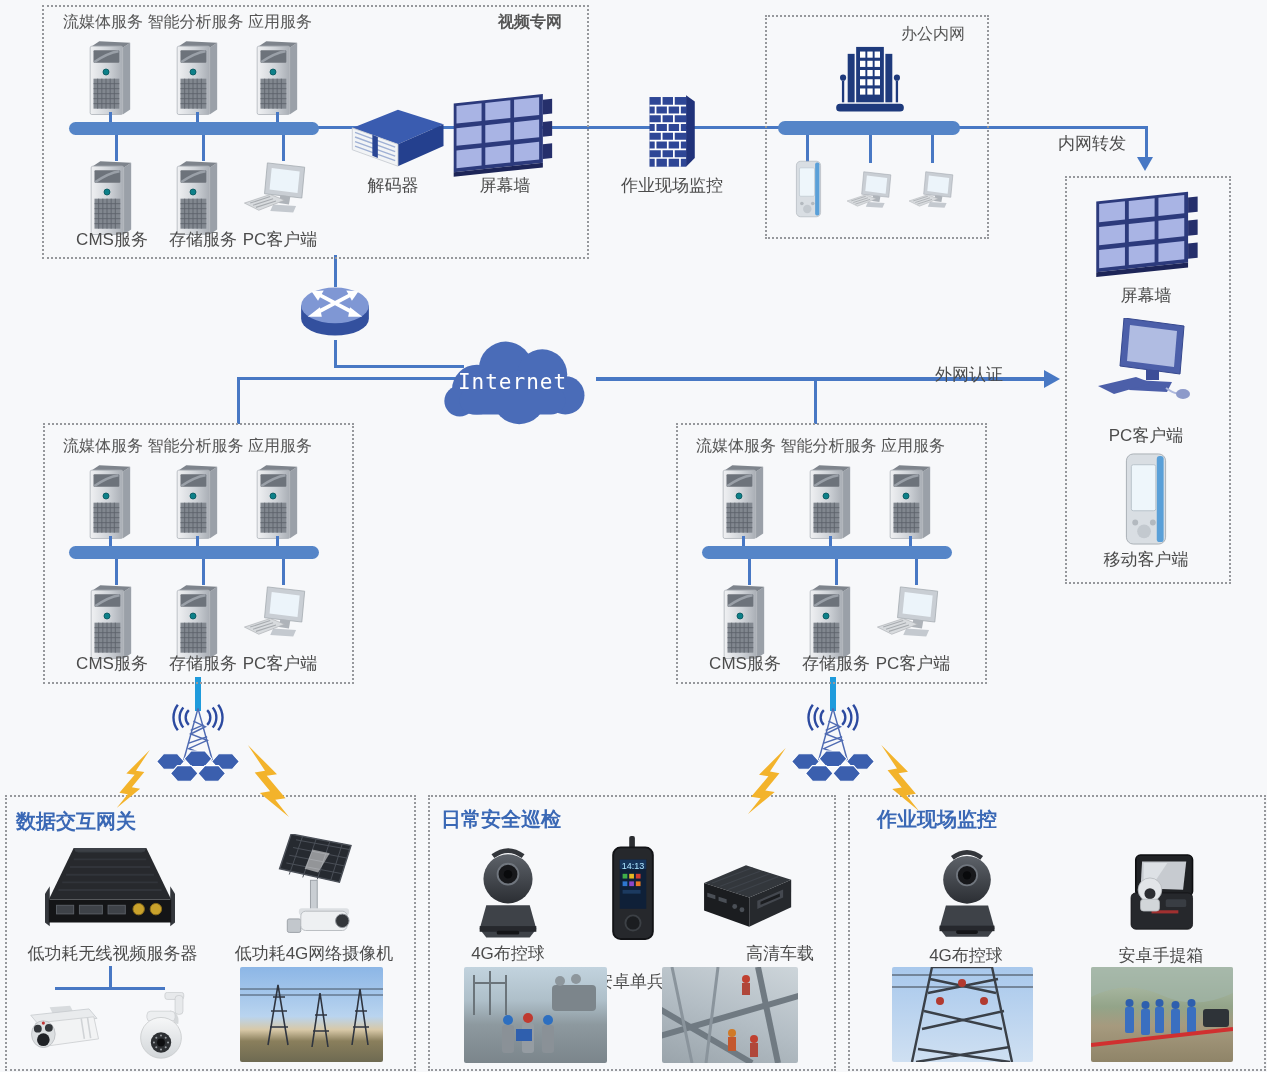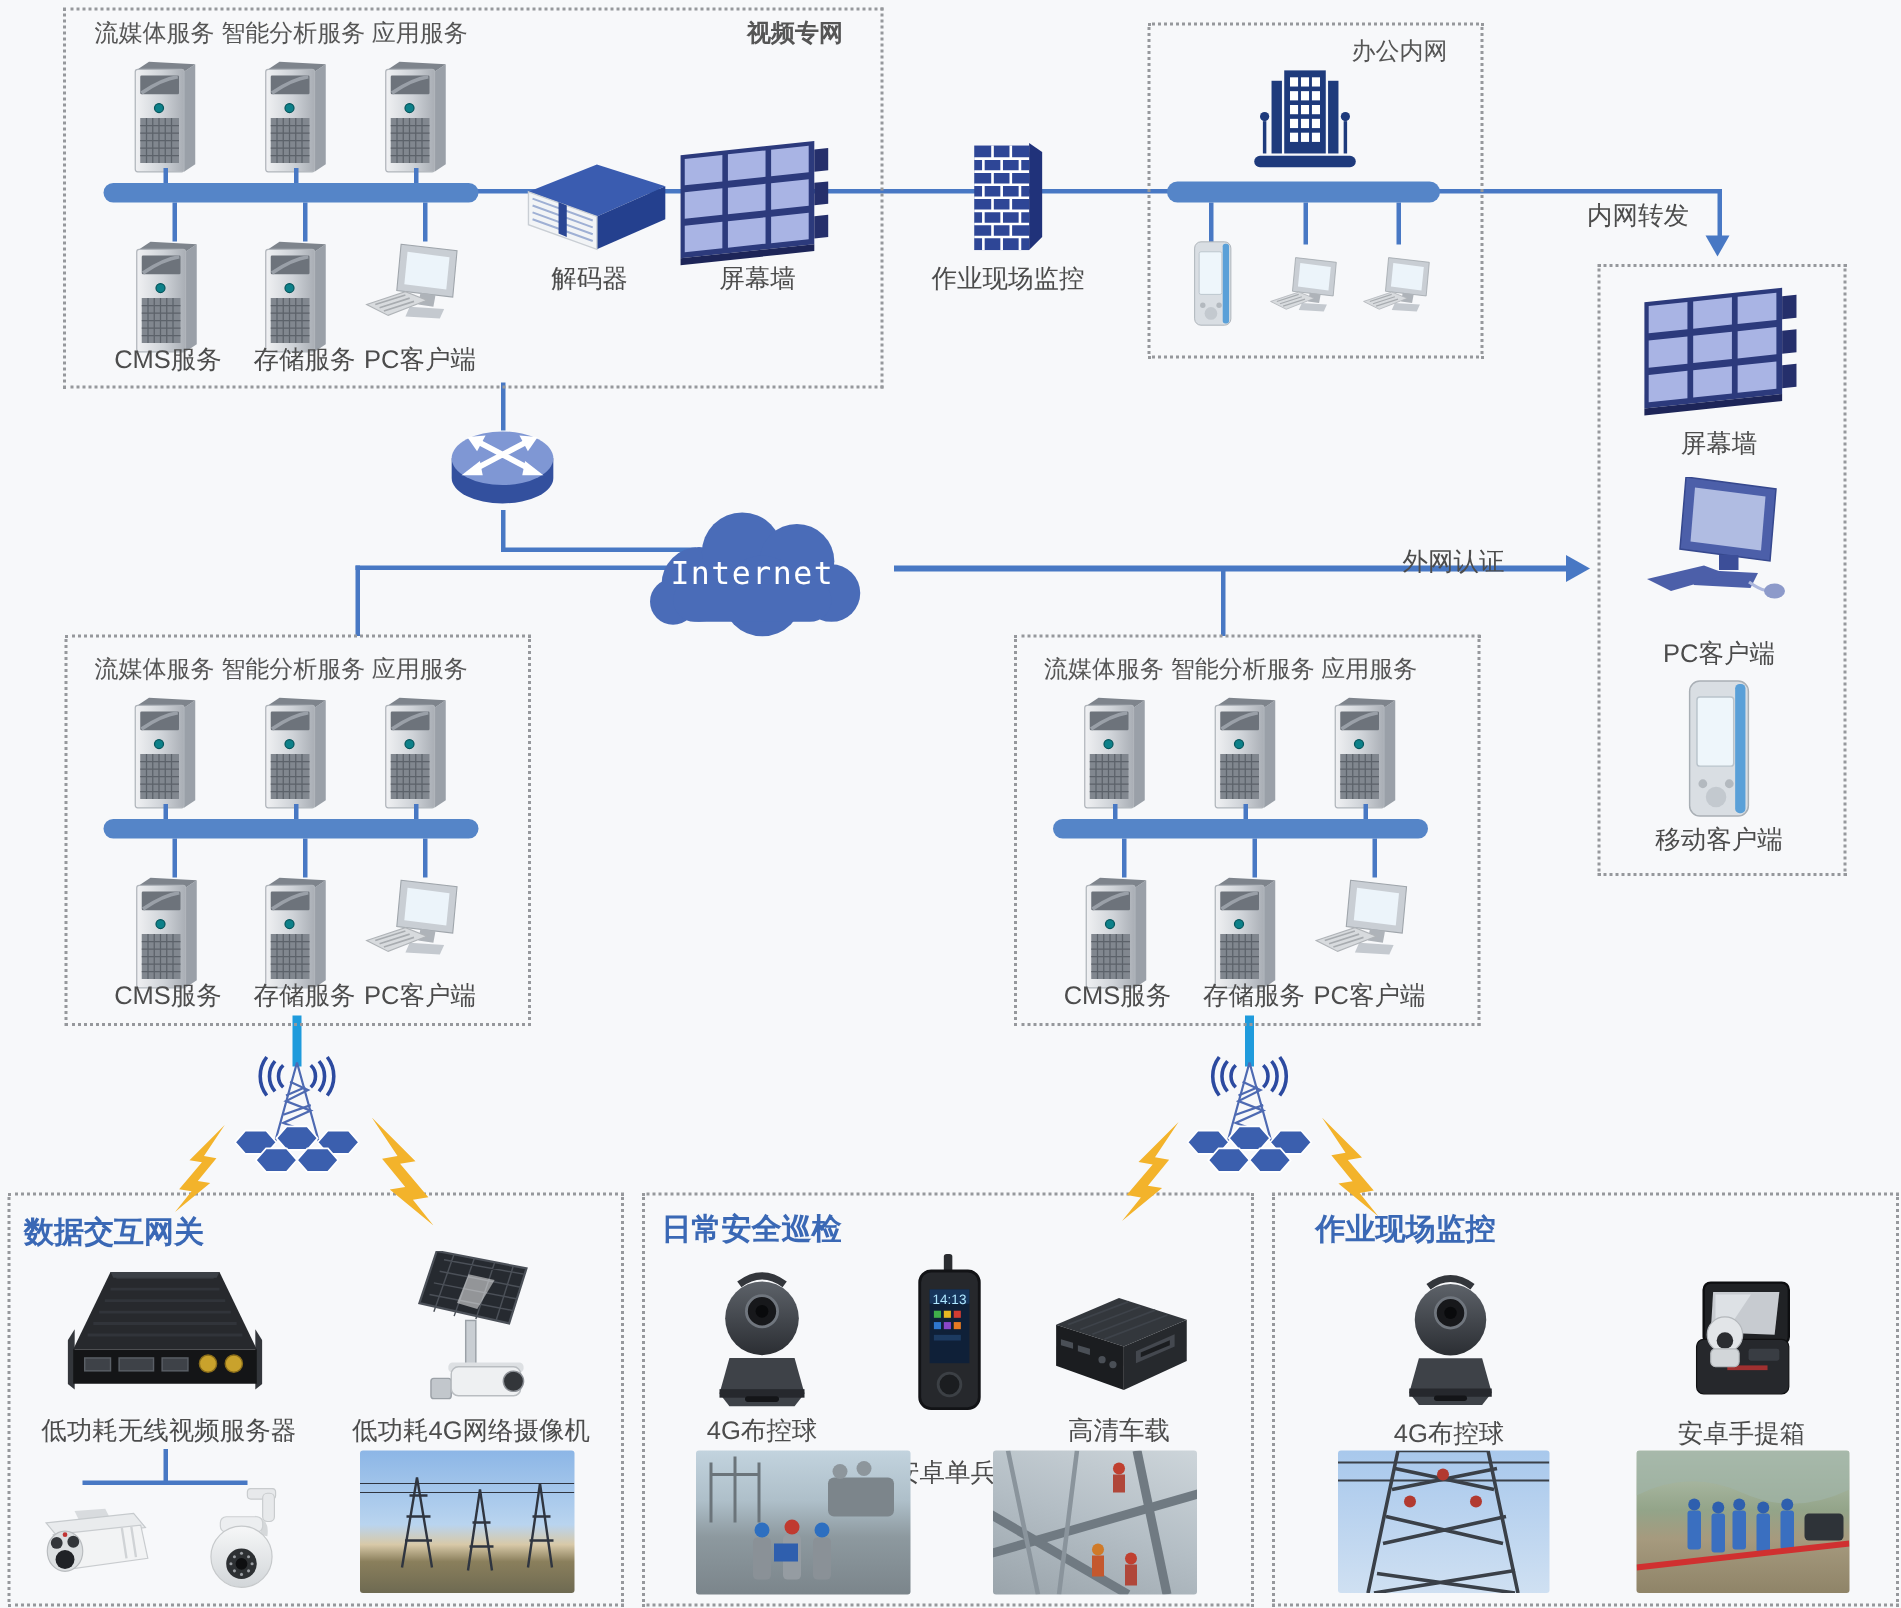--- a/index.html
+++ b/index.html
@@ -412,21 +412,21 @@
     </svg>
   <div class="lbl lblc" style="left:1103px;top:426px;width:86px;">PC客户端</div>
   <svg class="ic" style="left:1119px;top:452px;width:54px;height:94px;">
       <use href="#sym-pda"></use>
     </svg>
   <div class="lbl lblc" style="left:1095px;top:550px;width:102px;">移动客户端</div>
 
   <svg class="ic" style="left:297px;top:281px;width:76px;height:64px;">
       <use href="#sym-router"></use>
     </svg>
-  <div class="abs" style="left:419px;top:332px;width:165px;height:96px;">
+  <div class="abs" style="left:430px;top:332px;width:165px;height:96px;">
     <svg style="position:absolute;inset:0;width:100%;height:100%;">
         <use href="#sym-cloud"></use>
       </svg>
     <div class="cloud-text">Internet</div>
   </div>
 
 
   <div class="cluster" style="left:45px;top:432px;">
     <div class="svclbl" style="left:18px;top:4px;">流媒体服务 智能分析服务 应用服务</div>
     <svg class="ic" style="left:41px;top:28px;width:50px;height:82px;">
@@ -544,21 +544,21 @@
     </svg>
   <div class="lbl lblc" style="left:440px;top:944px;width:136px;">4G布控球</div>
   <svg class="ic" style="left:610px;top:836px;width:46px;height:104px;">
       <use href="#sym-phone"></use>
     </svg>
   <div class="phone-time" style="left:618px;top:861px;width:30px;">14:13</div>
   <div class="lbl lblc" style="left:562px;top:972px;width:136px;">安卓单兵</div>
   <svg class="ic" style="left:696px;top:858px;width:100px;height:76px;">
       <use href="#sym-mdvr"></use>
     </svg>
-  <div class="lbl lblc" style="left:678px;top:944px;width:136px;">高清车载</div>
+  <div class="lbl lblc" style="left:678px;top:944px;width:136px;text-align:right;">高清车载</div>
   <div class="photo" style="left:464px;top:967px;width:143px;height:96px;background:linear-gradient(180deg,#c2d3de 0%,#aebfc9 35%,#8d999f 60%,#7b858b 100%);">
     <svg viewBox="0 0 143 96" style="width:100%;height:100%;">
       <rect x="88" y="18" width="44" height="26" rx="4" fill="#7c858b"></rect>
       <circle cx="96" cy="14" r="5" fill="#8d969c"></circle>
         <circle cx="112" cy="12" r="5" fill="#8d969c"></circle>
       <path d="M10,8 v40 M26,4 v44 M42,8 v40 M10,16 h32" stroke="#6b747a" stroke-width="2" fill="none"></path>
       <g>
         <rect x="38" y="58" width="12" height="28" rx="3" fill="#8a9197"></rect>
           <circle cx="44" cy="53" r="5" fill="#2e6fc0"></circle>
         <rect x="58" y="56" width="12" height="30" rx="3" fill="#959ca2"></rect>

